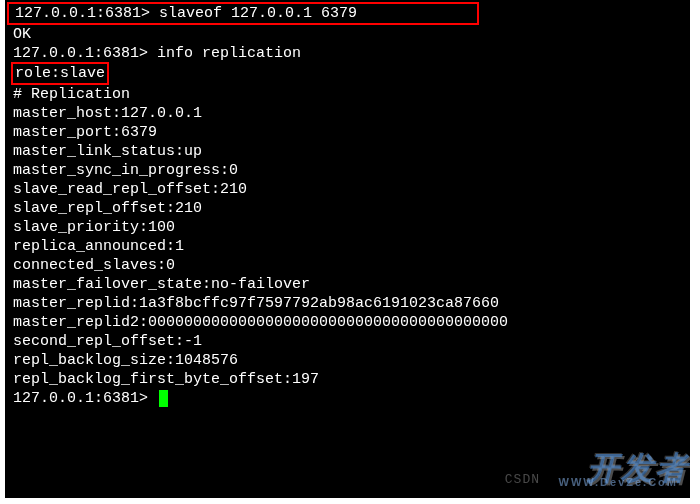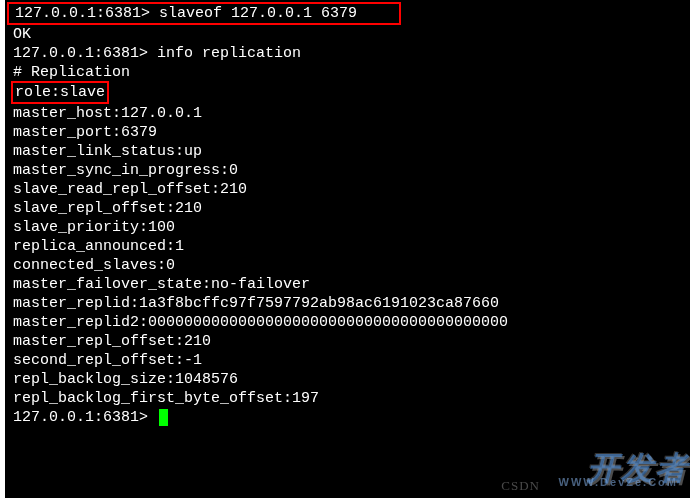--- a/index.html
+++ b/index.html
@@ -29,21 +29,21 @@
       padding: 0 2px;
       margin-left: -2px;
       margin-top: -1px;
     }
     .hl-red-wide {
       border: 2px solid #ff0000;
       display: block;
       padding: 0;
       margin-left: -6px;
       padding-left: 6px;
-      width: 394px;
+      width: 472px;
     }
     .cursor {
       display: inline-block;
       width: 9px;
       height: 17px;
       background: #00ff00;
       vertical-align: text-bottom;
       margin-left: 2px;
     }
     .watermark-cn {
@@ -65,52 +65,51 @@
       right: 12px;
       font-family: Arial, sans-serif;
       font-size: 11px;
       font-weight: bold;
       color: rgba(120, 160, 210, 0.6);
       letter-spacing: 2px;
       pointer-events: none;
     }
     .csdn {
       position: absolute;
-      bottom: 3px;
+      bottom: 9px;
       right: 150px;
-      font-family: Liberation Serif, serif;
+      font-family: Liberation Mono, monospace;
       font-size: 13px;
       color: rgba(180, 180, 180, 0.4);
       letter-spacing: 1px;
       pointer-events: none;
     }
   </style>
 </head>
 <body>
 
 <div class="terminal">
   <div class="line hl-red-wide"><span>127.0.0.1:6381&gt; </span><span>slaveof 127.0.0.1 6379</span></div>
   <div class="line">OK</div>
   <div class="line"><span>127.0.0.1:6381&gt; </span><span>info replication</span></div>
+  <div class="line"><span class="hl-red">role:slave</span></div>
   <div class="line"># Replication</div>
-  <div class="line"><span class="hl-red">role:slave</span></div>
   <div id="lines-container">
       <div class="line">master_host:127.0.0.1</div>
       <div class="line">master_port:6379</div>
       <div class="line">master_link_status:up</div>
       <div class="line">master_sync_in_progress:0</div>
       <div class="line">slave_read_repl_offset:210</div>
       <div class="line">slave_repl_offset:210</div>
       <div class="line">slave_priority:100</div>
       <div class="line">replica_announced:1</div>
       <div class="line">connected_slaves:0</div>
       <div class="line">master_failover_state:no-failover</div>
       <div class="line">master_replid:1a3f8bcffc97f7597792ab98ac6191023ca87660</div>
       <div class="line">master_replid2:0000000000000000000000000000000000000000</div>
-      <div class="line">master_repl_offset:210</div>
       <div class="line">second_repl_offset:-1</div>
       <div class="line">repl_backlog_size:1048576</div>
       <div class="line">repl_backlog_first_byte_offset:197</div>
     </div>
   <div class="line"><span>127.0.0.1:6381&gt; </span><span class="cursor"></span></div>
 </div>
 
 <div class="watermark-cn">开发者</div>
 <div class="watermark-url">WWW.DevZe.CoM</div>
 <div class="csdn">CSDN</div>

